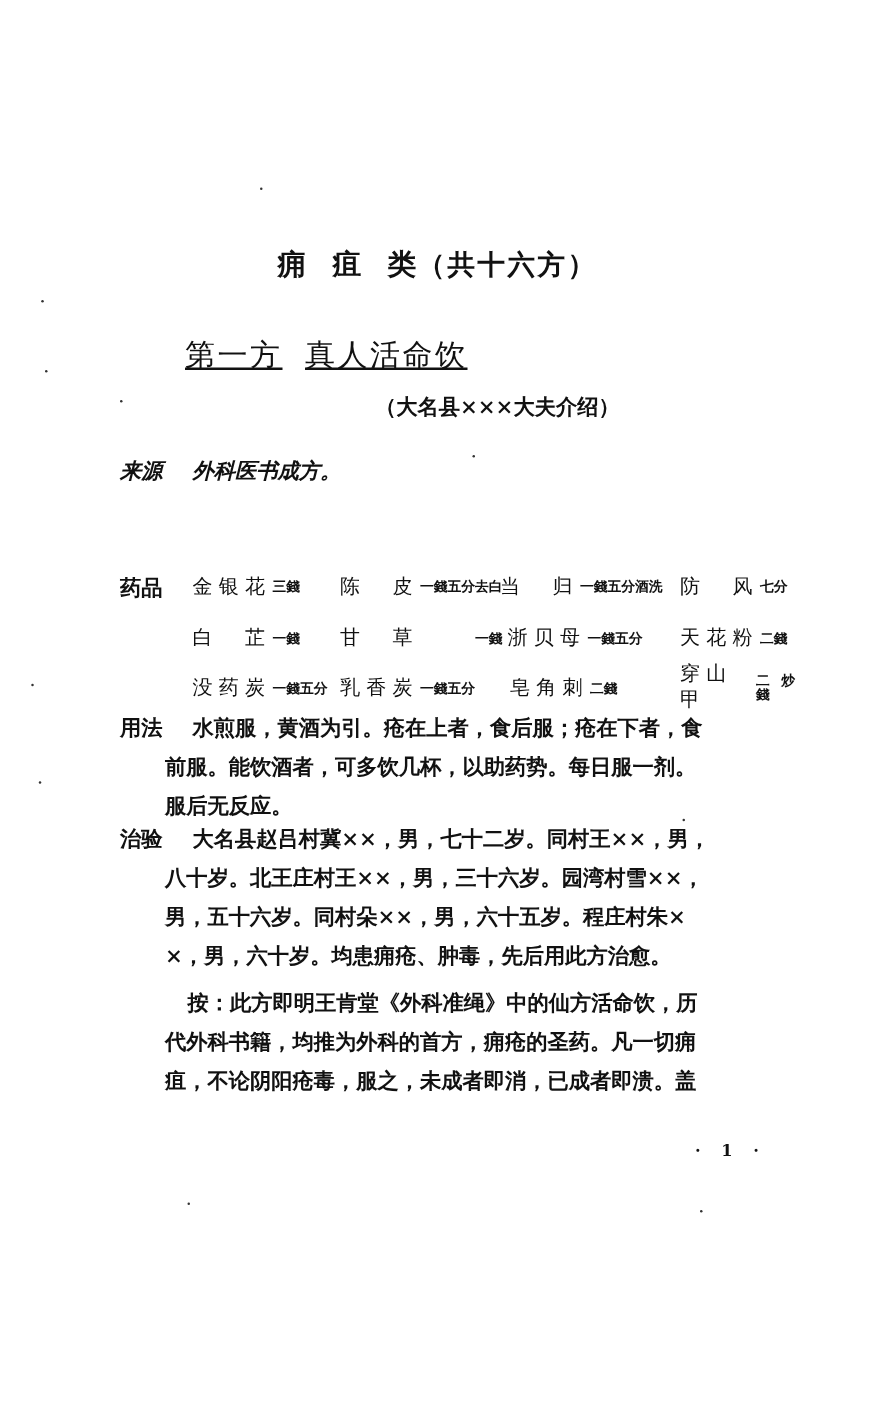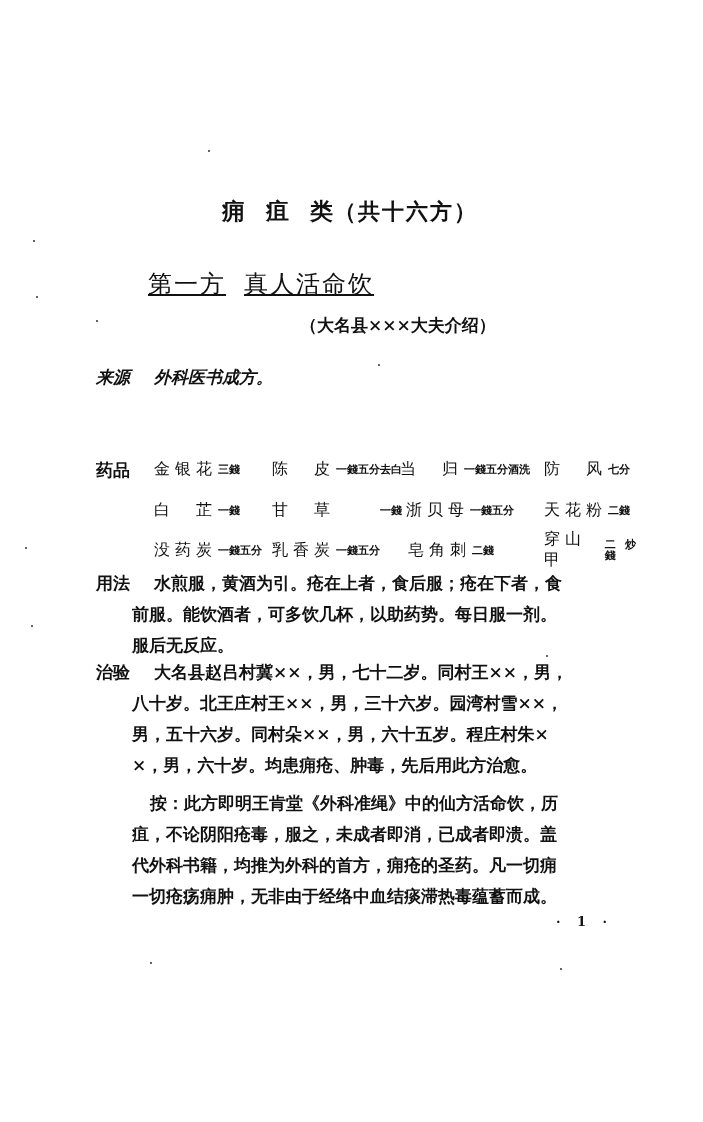--- a/index.html
+++ b/index.html
@@ -210,23 +210,22 @@
 
   <div class="section sec-cases">
     <span class="label">治验</span><span class="body">大名县赵吕村冀××，男，七十二岁。同村王××，男，</span>
     <span class="cont">八十岁。北王庄村王××，男，三十六岁。园湾村雪××，</span>
     <span class="cont">男，五十六岁。同村朵××，男，六十五岁。程庄村朱×</span>
     <span class="cont">×，男，六十岁。均患痈疮、肿毒，先后用此方治愈。</span>
   </div>
 
   <div class="note">
     <div class="lead"><span class="lbl">按：</span><span>此方即明王肯堂《外科准绳》中的仙方活命饮，历</span></div>
+    <div>代外科书籍，均推为外科的首方，痈疮的圣药。凡一切痈</div>
     <div>疽，不论阴阳疮毒，服之，未成者即消，已成者即溃。盖</div>
-    <div>代外科书籍，均推为外科的首方，痈疮的圣药。凡一切痈</div>
-    <div>一切疮疡痈肿，无非由于经络中血结痰滞热毒蕴蓄而成。</div>
   </div>
 
   <div class="abs folio">· 1 ·</div>
 
   <div class="speck" style="left:33px;top:240px;"></div>
   <div class="speck" style="left:36px;top:296px;"></div>
   <div class="speck" style="left:96px;top:320px;"></div>
   <div class="speck" style="left:31px;top:625px;"></div>
   <div class="speck" style="left:25px;top:547px;"></div>
   <div class="speck" style="left:208px;top:150px;"></div>

